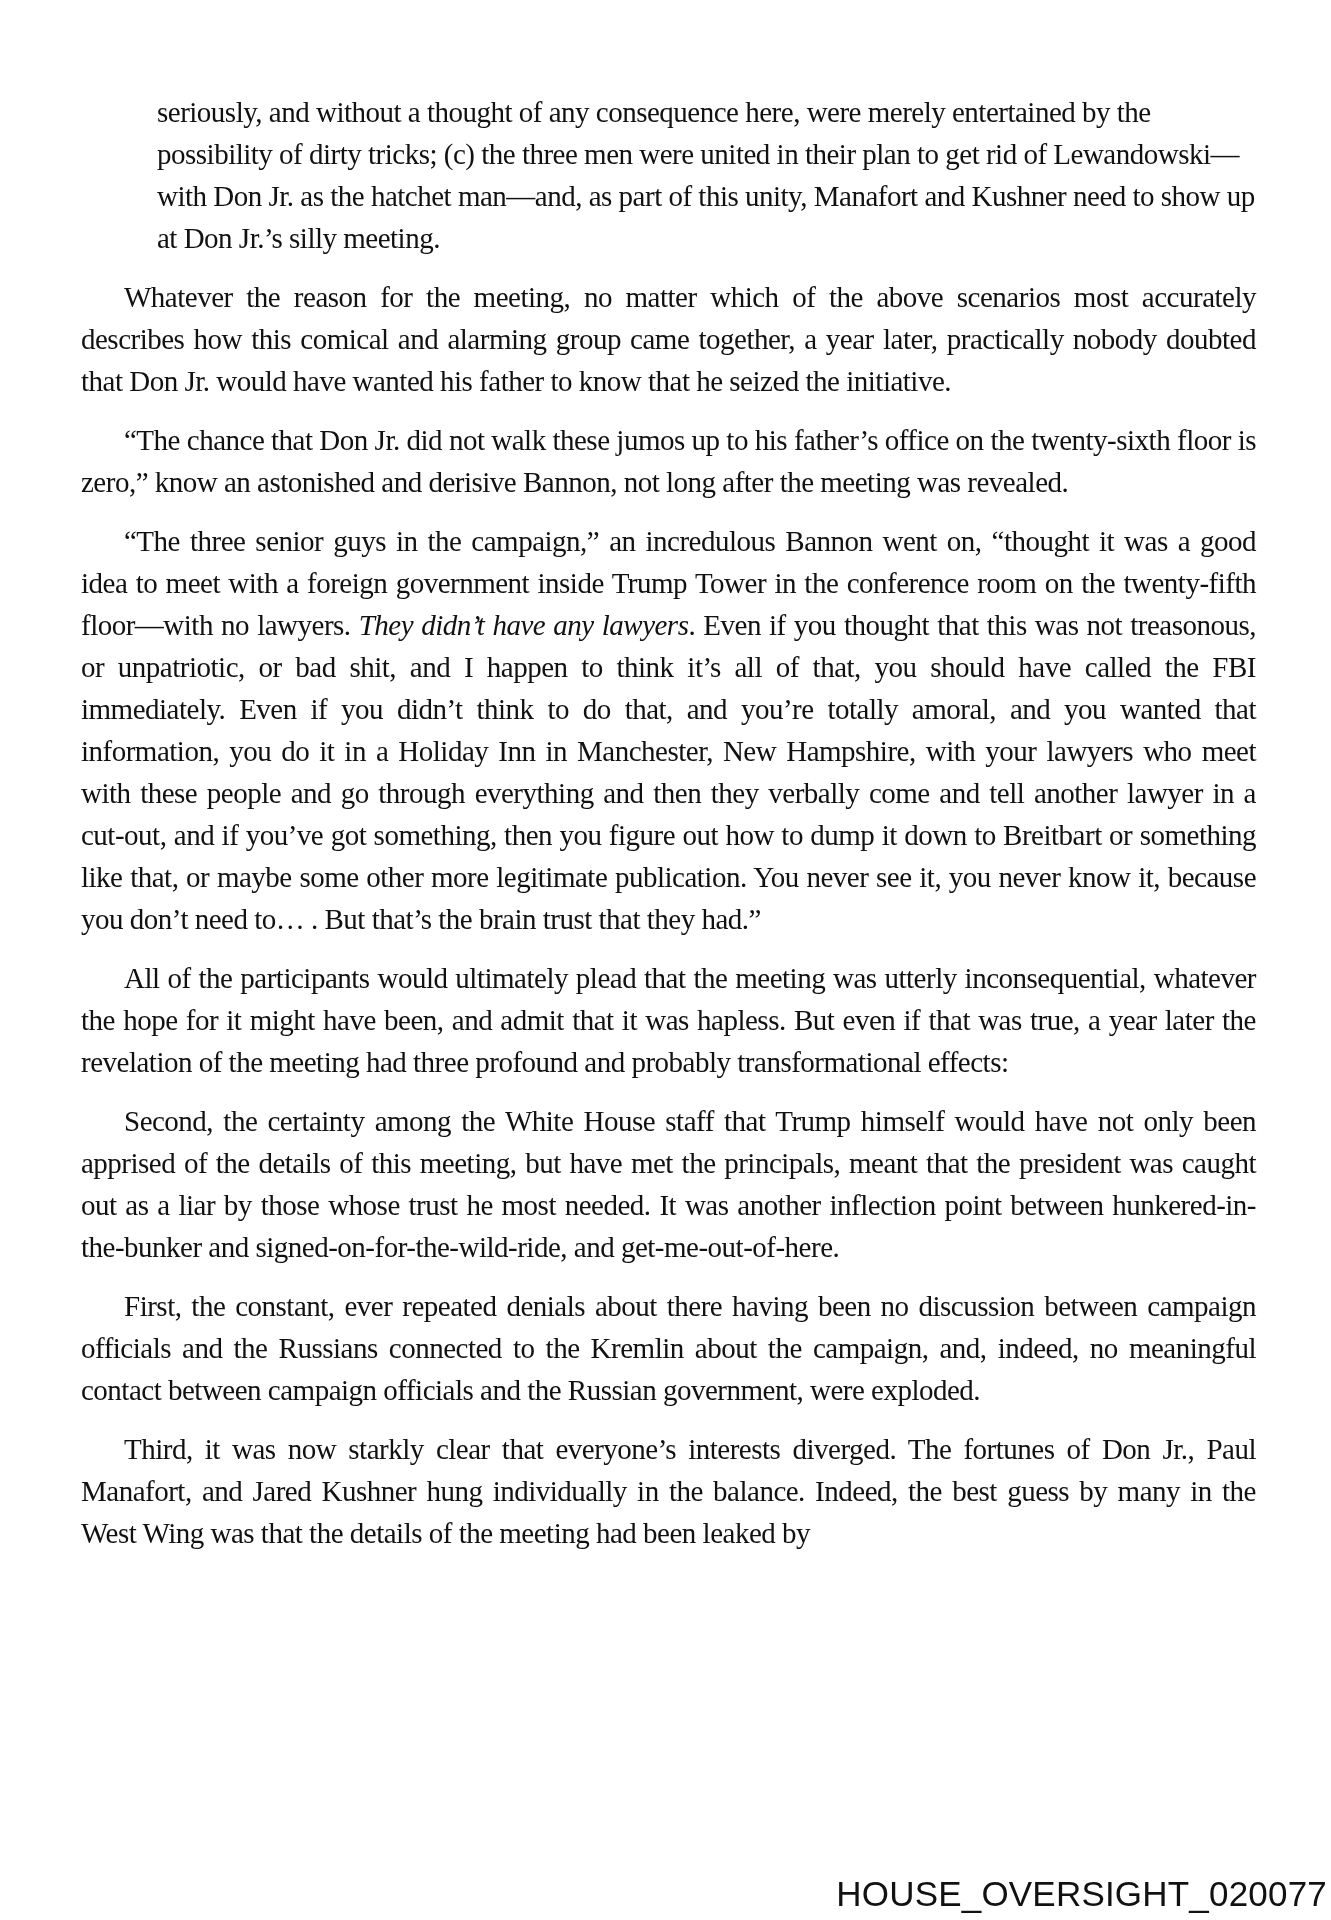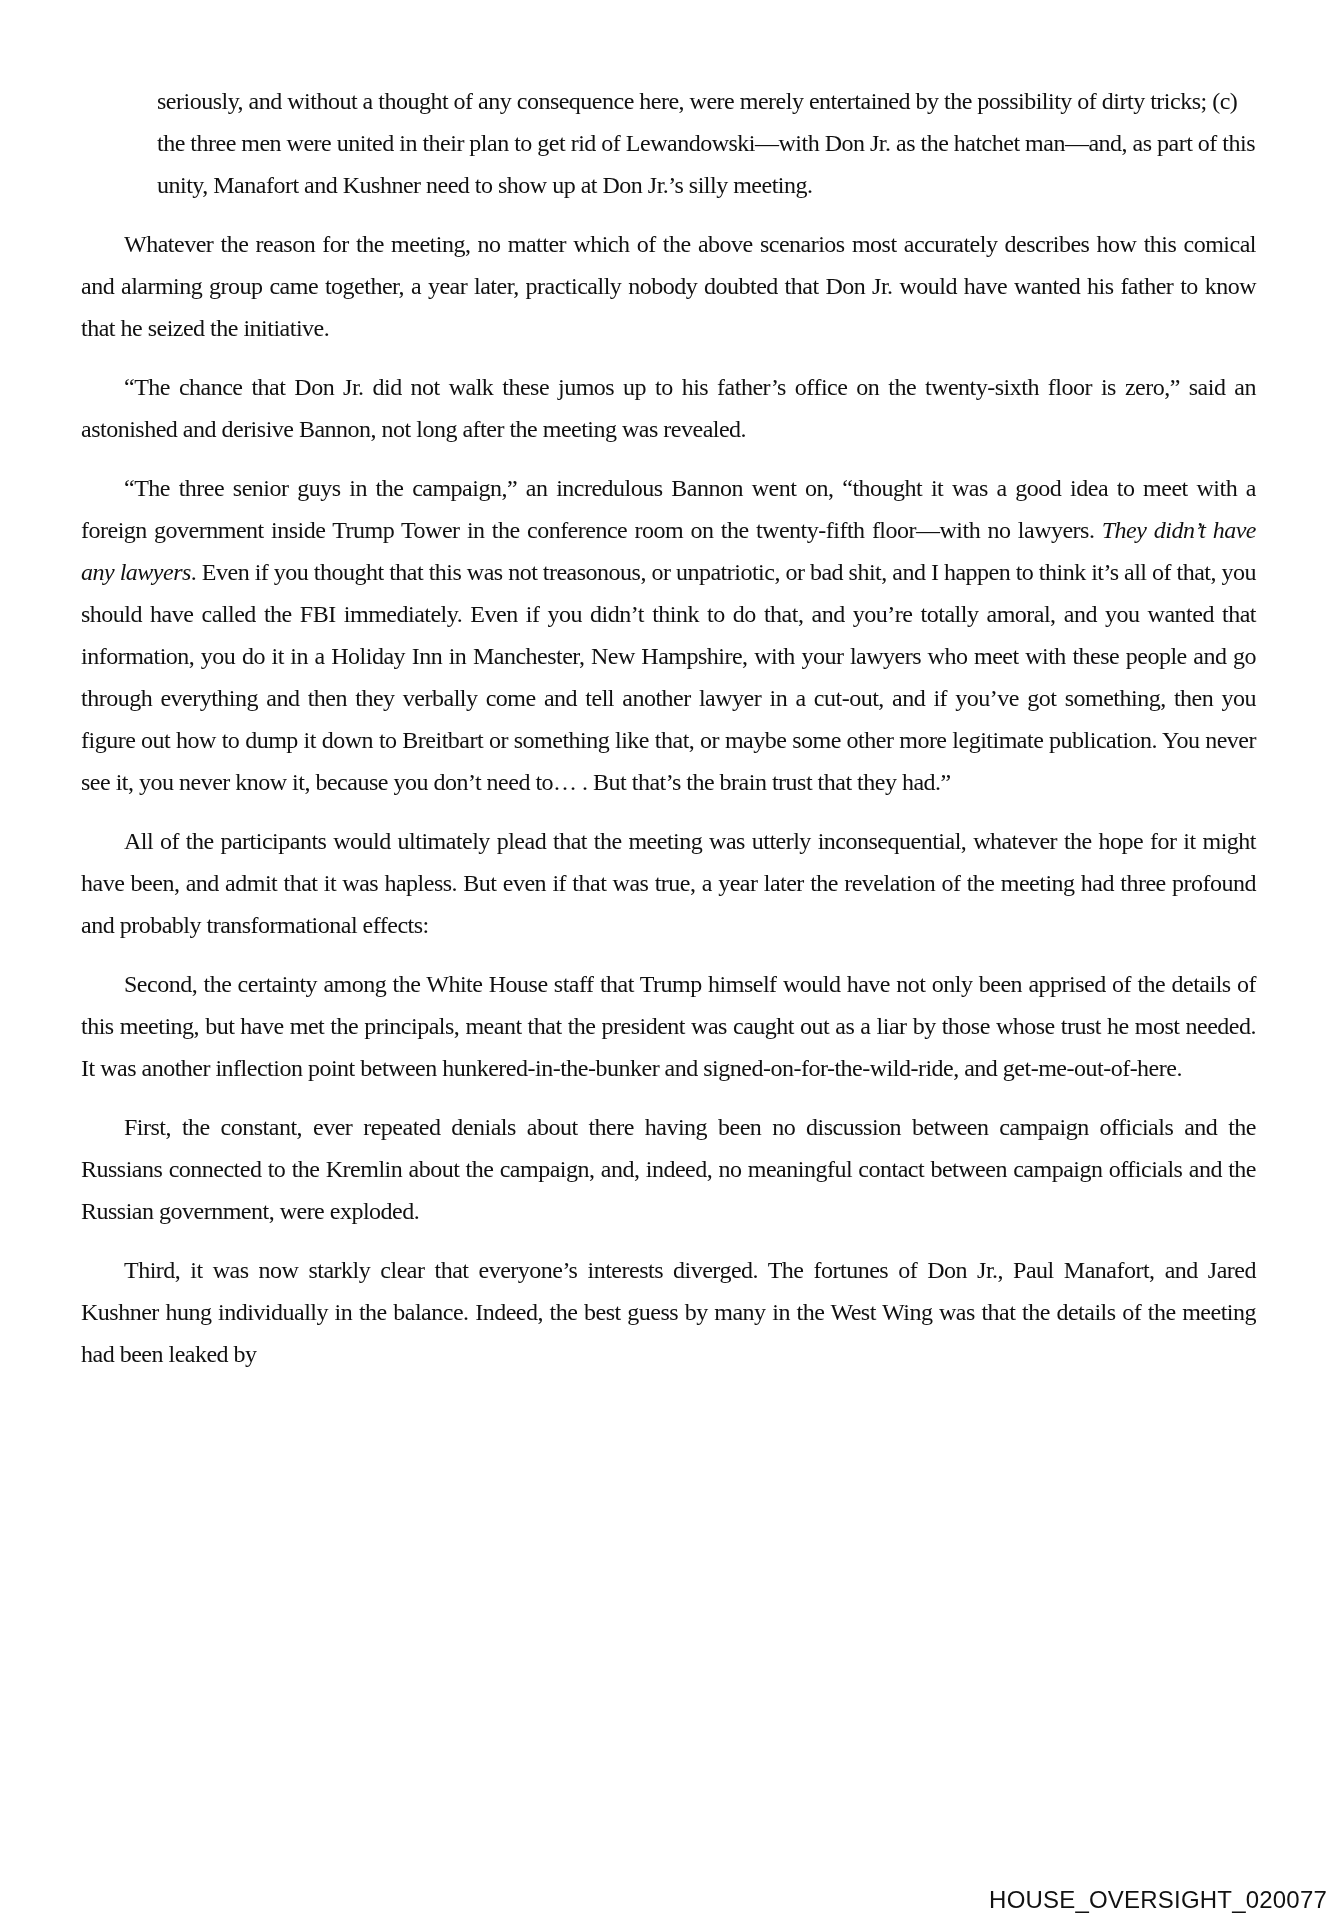--- a/index.html
+++ b/index.html
@@ -15,61 +15,61 @@
     color: #111111;
     font-family: "Liberation Serif", serif;
   }
   .page {
     position: absolute;
     left: 81px;
     top: 80px;
     width: 1175px;
   }
   .para {
-    margin: 0 0 17px 0;
-    font-size: 24px;
+    margin: 11px 0 17px 0;
+    font-size: 29px;
     line-height: 42px;
     text-align: justify;
     text-indent: 43px;
     letter-spacing: -0.5px;
     word-spacing: 0px;
   }
   .para.continued {
     text-indent: 0;
     margin-left: 76px;
     text-align: left;
     margin-bottom: 17px;
   }
   .para em {
   }
   .footer-stamp {
     position: absolute;
     right: 4px;
     bottom: 6px;
     font-family: "Liberation Sans", sans-serif;
-    font-size: 24px;
+    font-size: 35px;
     color: #111111;
     letter-spacing: 0.2px;
   }
 </style>
 </head>
 <body>
 
 <div class="page">
 
   <p class="para continued">
     <span>seriously, and without a thought of any consequence here, were merely entertained by the possibility of dirty tricks; (c) the three men were united in their plan to get rid of Lewandowski—with Don Jr. as the hatchet man—and, as part of this unity, Manafort and Kushner need to show up at Don Jr.’s silly meeting.</span>
   </p>
 
   <p class="para">
     <span>Whatever the reason for the meeting, no matter which of the above scenarios most accurately describes how this comical and alarming group came together, a year later, practically nobody doubted that Don Jr. would have wanted his father to know that he seized the initiative.</span>
   </p>
 
   <p class="para">
-    <span>“The chance that Don Jr. did not walk these jumos up to his father’s office on the twenty-sixth floor is zero,” said an astonished and derisive Bannon, not long after the meeting was revealed.</span>
+    <span>“The chance that Don Jr. did not walk these jumos up to his father’s office on the twenty-sixth floor is zero,” know an astonished and derisive Bannon, not long after the meeting was revealed.</span>
   </p>
 
   <p class="para">
     <span>“The three senior guys in the campaign,” an incredulous Bannon went on, “thought it was a good idea to meet with a foreign government inside Trump Tower in the conference room on the twenty-fifth floor—with no lawyers. </span><em>They didn’t have any lawyers</em><span>. Even if you thought that this was not treasonous, or unpatriotic, or bad shit, and I happen to think it’s all of that, you should have called the FBI immediately. Even if you didn’t think to do that, and you’re totally amoral, and you wanted that information, you do it in a Holiday Inn in Manchester, New Hampshire, with your lawyers who meet with these people and go through everything and then they verbally come and tell another lawyer in a cut-out, and if you’ve got something, then you figure out how to dump it down to Breitbart or something like that, or maybe some other more legitimate publication. You never see it, you never know it, because you don’t need to… . But that’s the brain trust that they had.”</span>
   </p>
 
   <p class="para">
     <span>All of the participants would ultimately plead that the meeting was utterly inconsequential, whatever the hope for it might have been, and admit that it was hapless. But even if that was true, a year later the revelation of the meeting had three profound and probably transformational effects:</span>
   </p>
 

